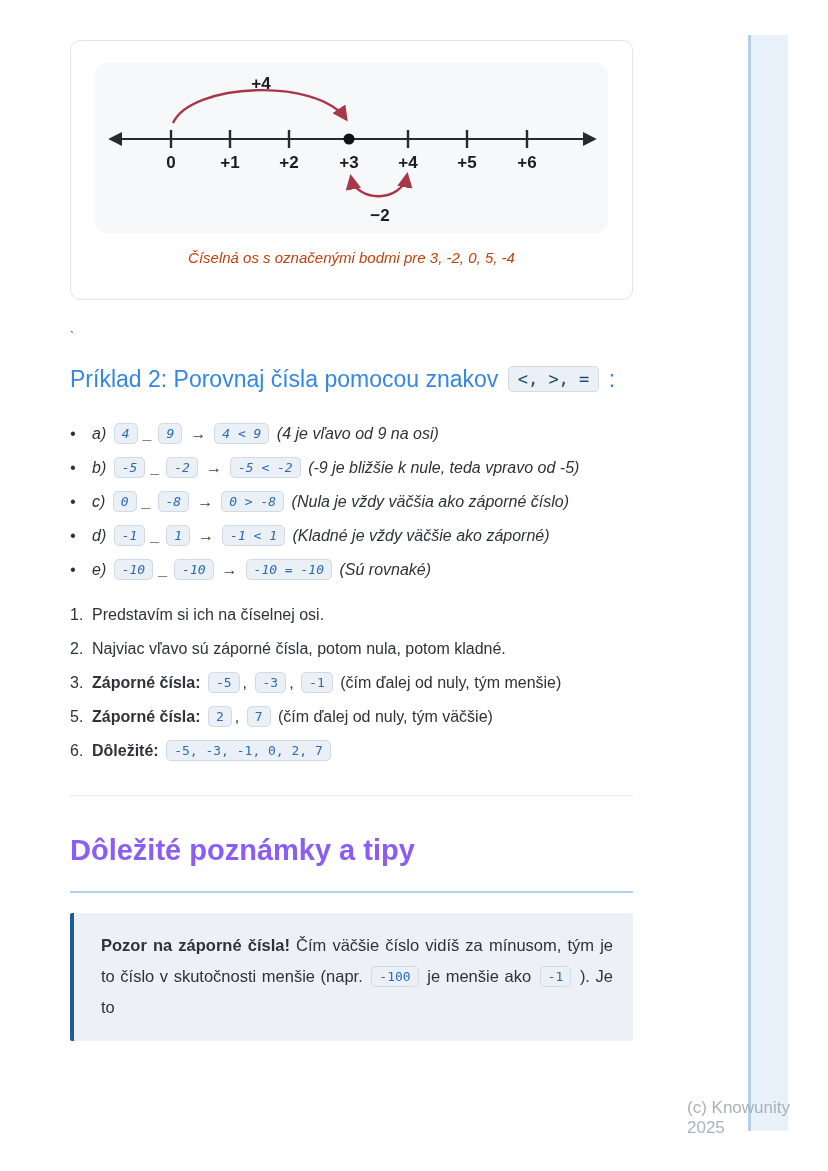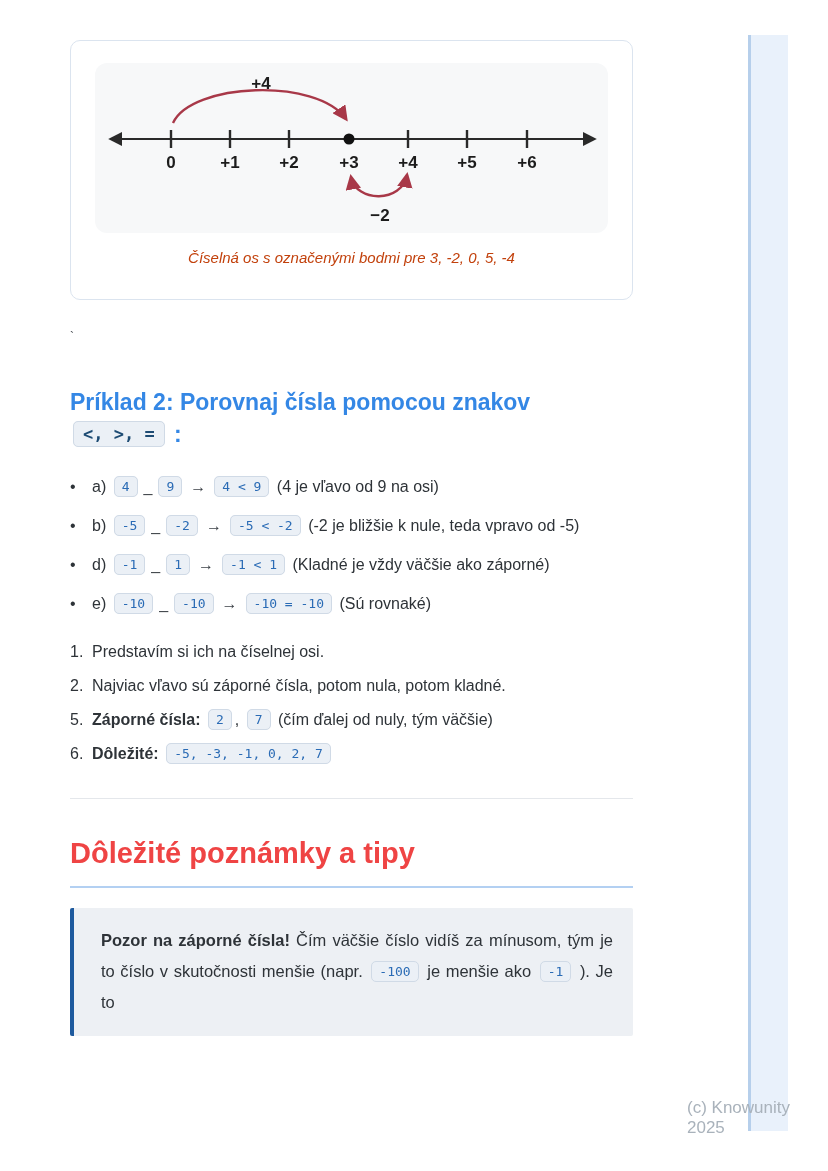--- a/index.html
+++ b/index.html
@@ -8,31 +8,31 @@
   .content { position:absolute; left:70px; top:0; width:563px; }
 
   
   .figure-card { margin-top:40px; background:#ffffff; border:1px solid #dbe4ef; border-radius:10px;
                  padding:22px 24px 0 24px; height:260px; }
   .figure-panel { background:#f7f8f9; border-radius:12px; height:170px; }
   .figure-caption { margin-top:16px; text-align:center; font-style:italic; color:#c2410c; font-size:15px; }
 
   .stray { margin-top:30px; height:14px; font-size:12px; color:#4a4f55; }
 
-  h2.ex-title { margin-top:42px; font-size:23px; line-height:32px; font-weight:700; color:#3487e5; }
-  h1.notes-title { margin-top:38px; font-size:29px; font-weight:700; color:#ef4444;
-                   padding-bottom:16px; border-bottom:2px solid #b3d0f2; }
+  h2.ex-title { margin-top:15px; font-size:23px; line-height:40px; font-weight:400; color:#3487e5; }
+  h1.notes-title { margin-top:38px; font-size:29px; font-weight:700; color:#8b5cf6;
+                   padding-bottom:24px; border-bottom:2px solid #b3d0f2; }
 
   code.chip { font-family:"DejaVu Sans Mono", monospace; background:#ebf0f6; border:1px solid #d0dae6;
               border-radius:5px; color:#2a6bb5; font-size:13px; padding:2px 7px; margin:0 3px;
               white-space:nowrap; vertical-align:1px; }
   h2 code.chip { font-size:17px; padding:2px 9px; color:#1d4b73; vertical-align:2px; }
 
   ul.compare-list { margin-top:24px; list-style:none; }
-  ul.compare-list li { margin-bottom:13px; line-height:26px; }
+  ul.compare-list li { margin-bottom:13px; line-height:21px;font-style:italic; }
   ul.compare-list li .bullet { display:inline-block; width:22px; color:#2e3338; }
   ol.order-list { margin-top:24px; list-style:none; }
   ol.order-list li { margin-bottom:13px; line-height:21px; }
   ol.order-list li .num { display:inline-block; width:22px; }
   .sep-underscore { margin:0 3px; color:#3a3f45; }
   .arrow-glyph { margin:0 5px; color:#3a3f45; }
   .b { font-weight:700; }
 
   hr.divider { margin-top:34px; border:none; border-top:1px solid #e4e7eb; }
 
@@ -94,29 +94,31 @@
     </div>
     <div class="figure-caption">Číselná os s označenými bodmi pre 3, -2, 0, 5, -4</div>
   </div>
 
   <div class="stray">`</div>
 
   <h2 class="ex-title"><span>Príklad 2: Porovnaj čísla pomocou znakov</span> <code class="chip">&lt;, &gt;, =</code> <span>:</span></h2>
 
   <ul class="compare-list">
     <li><span class="bullet">•</span><span>a)</span> <code class="chip">4</code><span class="sep-underscore">_</span><code class="chip">9</code><span class="arrow-glyph">→</span><code class="chip">4 &lt; 9</code> <span>(4 je vľavo od 9 na osi)</span></li>
-    <li><span class="bullet">•</span><span>b)</span> <code class="chip">-5</code><span class="sep-underscore">_</span><code class="chip">-2</code><span class="arrow-glyph">→</span><code class="chip">-5 &lt; -2</code> <span>(-2 je bližšie k nule, teda vpravo od -5)</span></li>
+    <li><span class="bullet">•</span><span>b)</span> <code class="chip">-5</code><span class="sep-underscore">_</span><code class="chip">-2</code><span class="arrow-glyph">→</span><code class="chip">-5 &lt; -2</code> <span>(-9 je bližšie k nule, teda vpravo od -5)</span></li>
+    <li><span class="bullet">•</span><span>c)</span> <code class="chip">0</code><span class="sep-underscore">_</span><code class="chip">-8</code><span class="arrow-glyph">→</span><code class="chip">0 &gt; -8</code> <span>(Nula je vždy väčšia ako záporné číslo)</span></li>
     <li><span class="bullet">•</span><span>d)</span> <code class="chip">-1</code><span class="sep-underscore">_</span><code class="chip">1</code><span class="arrow-glyph">→</span><code class="chip">-1 &lt; 1</code> <span>(Kladné je vždy väčšie ako záporné)</span></li>
     <li><span class="bullet">•</span><span>e)</span> <code class="chip">-10</code><span class="sep-underscore">_</span><code class="chip">-10</code><span class="arrow-glyph">→</span><code class="chip">-10 = -10</code> <span>(Sú rovnaké)</span></li>
   </ul>
 
 
   <ol class="order-list">
     <li><span class="num">1.</span><span>Predstavím si ich na číselnej osi.</span></li>
     <li><span class="num">2.</span><span>Najviac vľavo sú záporné čísla, potom nula, potom kladné.</span></li>
+    <li><span class="num">3.</span><span class="b">Záporné čísla:</span> <code class="chip">-5</code><span>,</span> <code class="chip">-3</code><span>,</span> <code class="chip">-1</code> <span>(čím ďalej od nuly, tým menšie)</span></li>
     <li><span class="num">5.</span><span class="b">Záporné čísla:</span> <code class="chip">2</code><span>,</span> <code class="chip">7</code> <span>(čím ďalej od nuly, tým väčšie)</span></li>
     <li><span class="num">6.</span><span class="b">Dôležité:</span> <code class="chip">-5, -3, -1, 0, 2, 7</code></li>
   </ol>
 
   <hr class="divider">
 
   <h1 class="notes-title">Dôležité poznámky a tipy</h1>
 
   <div class="callout"><span class="b">Pozor na záporné čísla!</span><span> Čím väčšie číslo vidíš za mínusom, tým je to číslo v skutočnosti menšie (napr. </span><code class="chip">-100</code><span> je menšie ako </span><code class="chip">-1</code><span> ). Je to</span></div>
 

